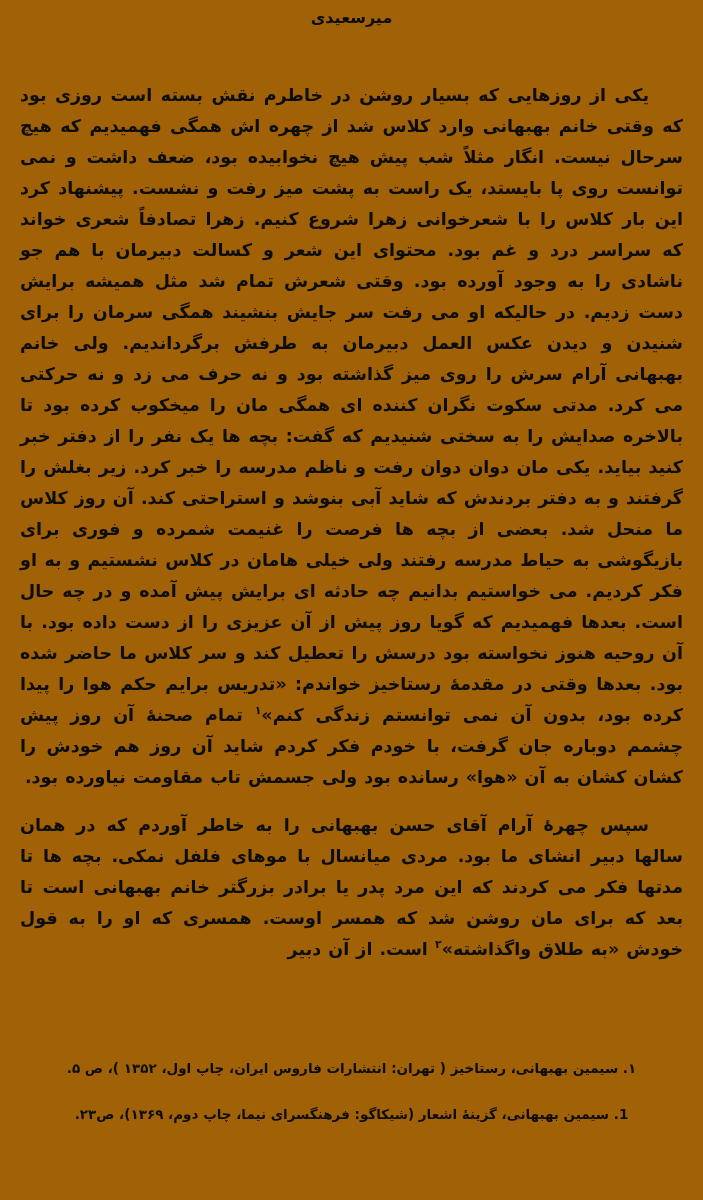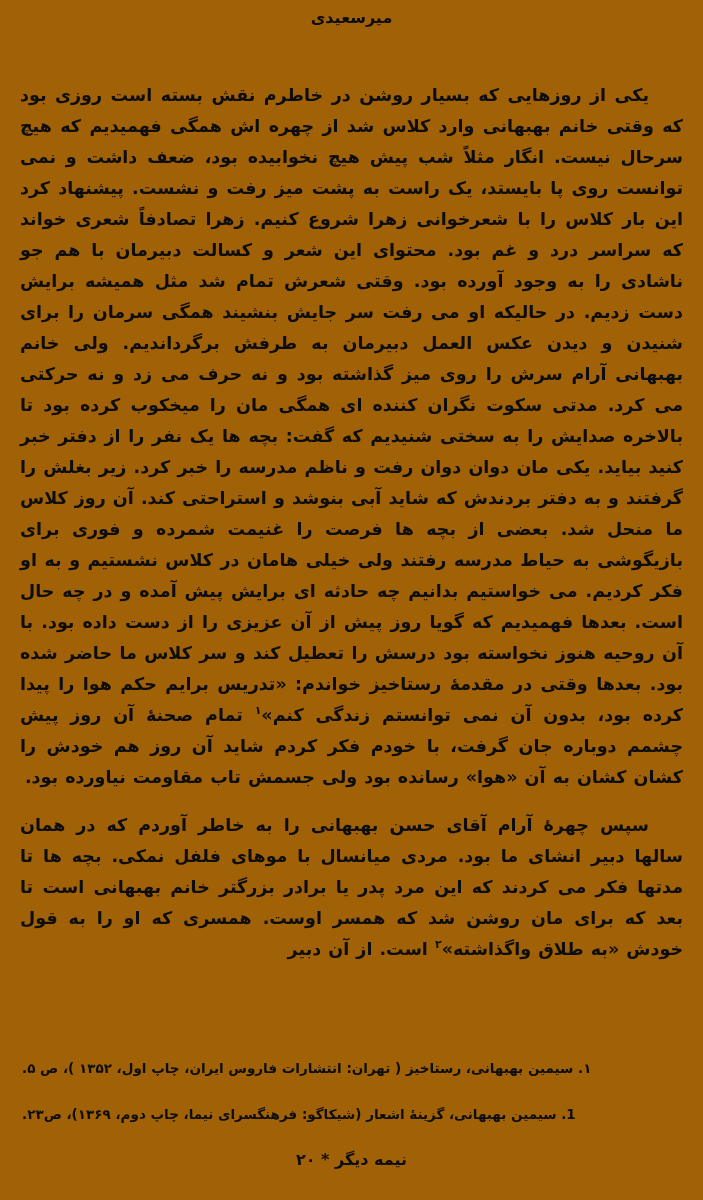--- a/index.html
+++ b/index.html
@@ -52,21 +52,21 @@
   }
   .footnotes {
     position: absolute;
     top: 1058px;
     right: 22px;
     left: 22px;
     direction: rtl;
   }
   .footnote {
     direction: rtl;
-    text-align: left;
+    text-align: center;
     font-size: 13.5px;
     font-weight: bold;
     line-height: 20px;
     margin: 0 0 26px 0;
   }
   .page-footer {
     position: absolute;
     top: 1150px;
     left: 0;
     width: 100%;
@@ -90,15 +90,14 @@
 
     <p class="body-par indented"><span>سپس چهرهٔ آرام آقای حسن بهبهانی را به خاطر آوردم که در همان سالها دبیر انشای ما بود. مردی میانسال با موهای فلفل نمکی. بچه ها تا مدتها فکر می کردند که این مرد پدر یا برادر بزرگتر خانم بهبهانی است تا بعد که برای مان روشن شد که همسر اوست. همسری که او را به قول خودش «به طلاق واگذاشته»</span><sup class="fn-marker">۲</sup><span> است. از آن دبیر</span></p>
 
   </div>
 
   <div class="footnotes">
     <p class="footnote">۱. سیمین بهبهانی، رستاخیز ( تهران: انتشارات فاروس ایران، چاپ اول، ۱۳۵۲ )، ص ۵.</p>
     <p class="footnote">1. سیمین بهبهانی، گزینهٔ اشعار (شیکاگو: فرهنگسرای نیما، چاپ دوم، ۱۳۶۹)، ص۲۳.</p>
   </div>
 
-  <div class="page-footer">نیمه دیگر * ۲۰</div>
 
 </div>
 
 </body></html>

